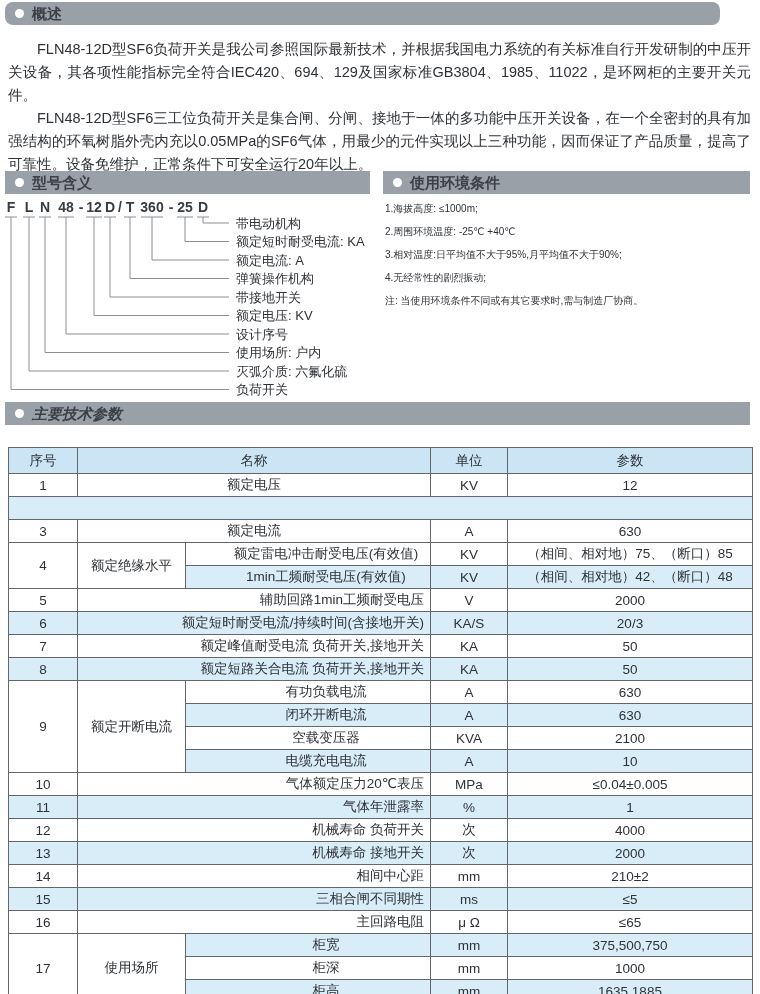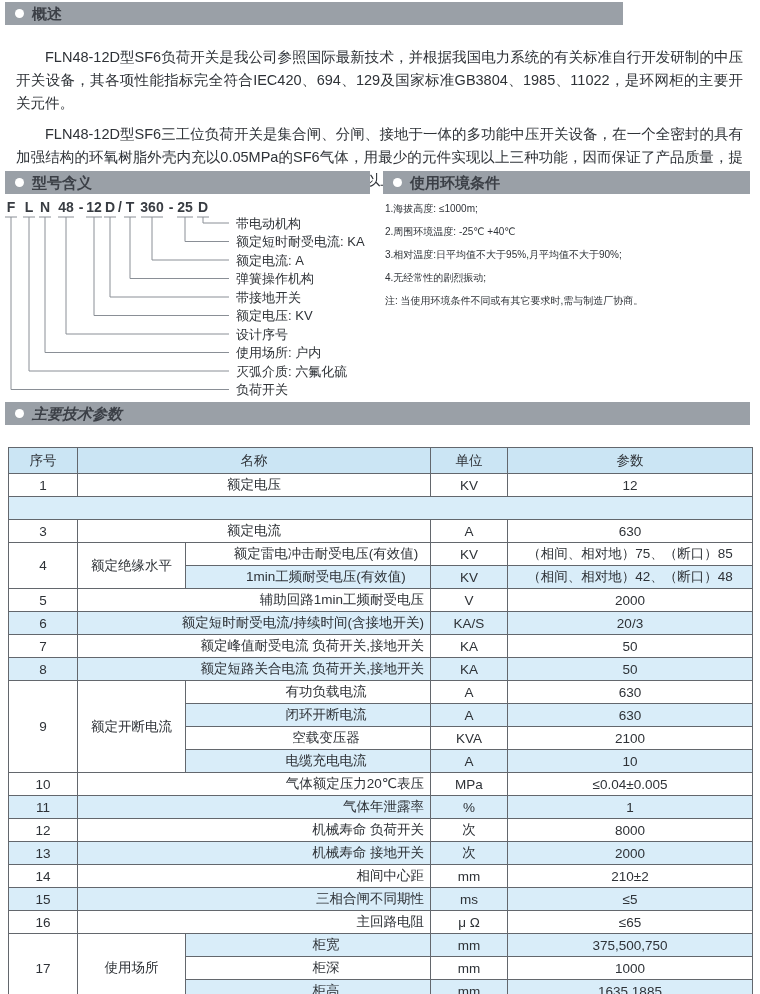--- a/index.html
+++ b/index.html
@@ -17,21 +17,21 @@
     font-size:15px;font-weight:bold;line-height:23px;padding-left:10px;box-sizing:border-box;
   }
   .bullet{
     display:inline-block;width:9px;height:9px;border-radius:50%;background:#fff;
     margin-right:8px;vertical-align:1px;
   }
   .overview-text{
     position:absolute;top:38px;left:8px;width:743px;
     font-size:14.5px;line-height:23px;text-align:justify;
   }
-  .overview-text p{margin:8px;text-indent:2em;}
+  .overview-text p{margin:0;text-indent:2em;}
   .env-list{
     position:absolute;top:197px;left:385px;width:370px;
     font-size:10px;line-height:23px;
   }
   .env-list div{white-space:nowrap;}
   #model-svg{position:absolute;top:195px;left:0;}
   #model-svg text{font-family:"Liberation Sans","DejaVu Sans",sans-serif;}
   .code-part{font-size:14px;font-weight:bold;fill:#383c42;}
   .diagram-label{font-size:13px;fill:#2f3338;}
   .connector{stroke:#8a8f96;stroke-width:1;fill:none;}
@@ -48,21 +48,21 @@
   #params-table tr.shade td{background:var(--stripe);}
   #params-table td.merged{background:#fff !important;}
   #params-table td.k-name{text-align:right;padding-left:12px;}
   #params-table td.k-sub{text-align:center;padding-left:42px;}
 </style>
 </head>
 <body>
 
 <div class="page">
 
-  <div class="bar" style="top:2px;left:5px;width:618px;">
+  <div class="bar" style="top:2px;left:5px;width:715px;border-radius:8px;">
     <span class="bullet"></span><span>概述</span>
   </div>
 
   <div class="overview-text">
     <p>FLN48-12D型SF6负荷开关是我公司参照国际最新技术，并根据我国电力系统的有关标准自行开发研制的中压开关设备，其各项性能指标完全符合IEC420、694、129及国家标准GB3804、1985、11022，是环网柜的主要开关元件。</p>
     <p>FLN48-12D型SF6三工位负荷开关是集合闸、分闸、接地于一体的多功能中压开关设备，在一个全密封的具有加强结构的环氧树脂外壳内充以0.05MPa的SF6气体，用最少的元件实现以上三种功能，因而保证了产品质量，提高了可靠性。设备免维护，正常条件下可安全运行20年以上。</p>
   </div>
 
   <div class="bar" style="top:171px;left:5px;width:365px;">
     <span class="bullet"></span><span>型号含义</span>
@@ -219,21 +219,21 @@
         <tr class="shade">
           <td class="k-idx">11</td>
           <td colspan="2" class="k-name">气体年泄露率</td>
           <td class="k-unit">%</td>
           <td class="k-val">1</td>
         </tr>
         <tr>
           <td class="k-idx">12</td>
           <td colspan="2" class="k-name">机械寿命 负荷开关</td>
           <td class="k-unit">次</td>
-          <td class="k-val">8000</td>
+          <td class="k-val">4000</td>
         </tr>
         <tr class="shade">
           <td class="k-idx">13</td>
           <td colspan="2" class="k-name">机械寿命 接地开关</td>
           <td class="k-unit">次</td>
           <td class="k-val">2000</td>
         </tr>
         <tr>
           <td class="k-idx">14</td>
           <td colspan="2" class="k-name">相间中心距</td>

